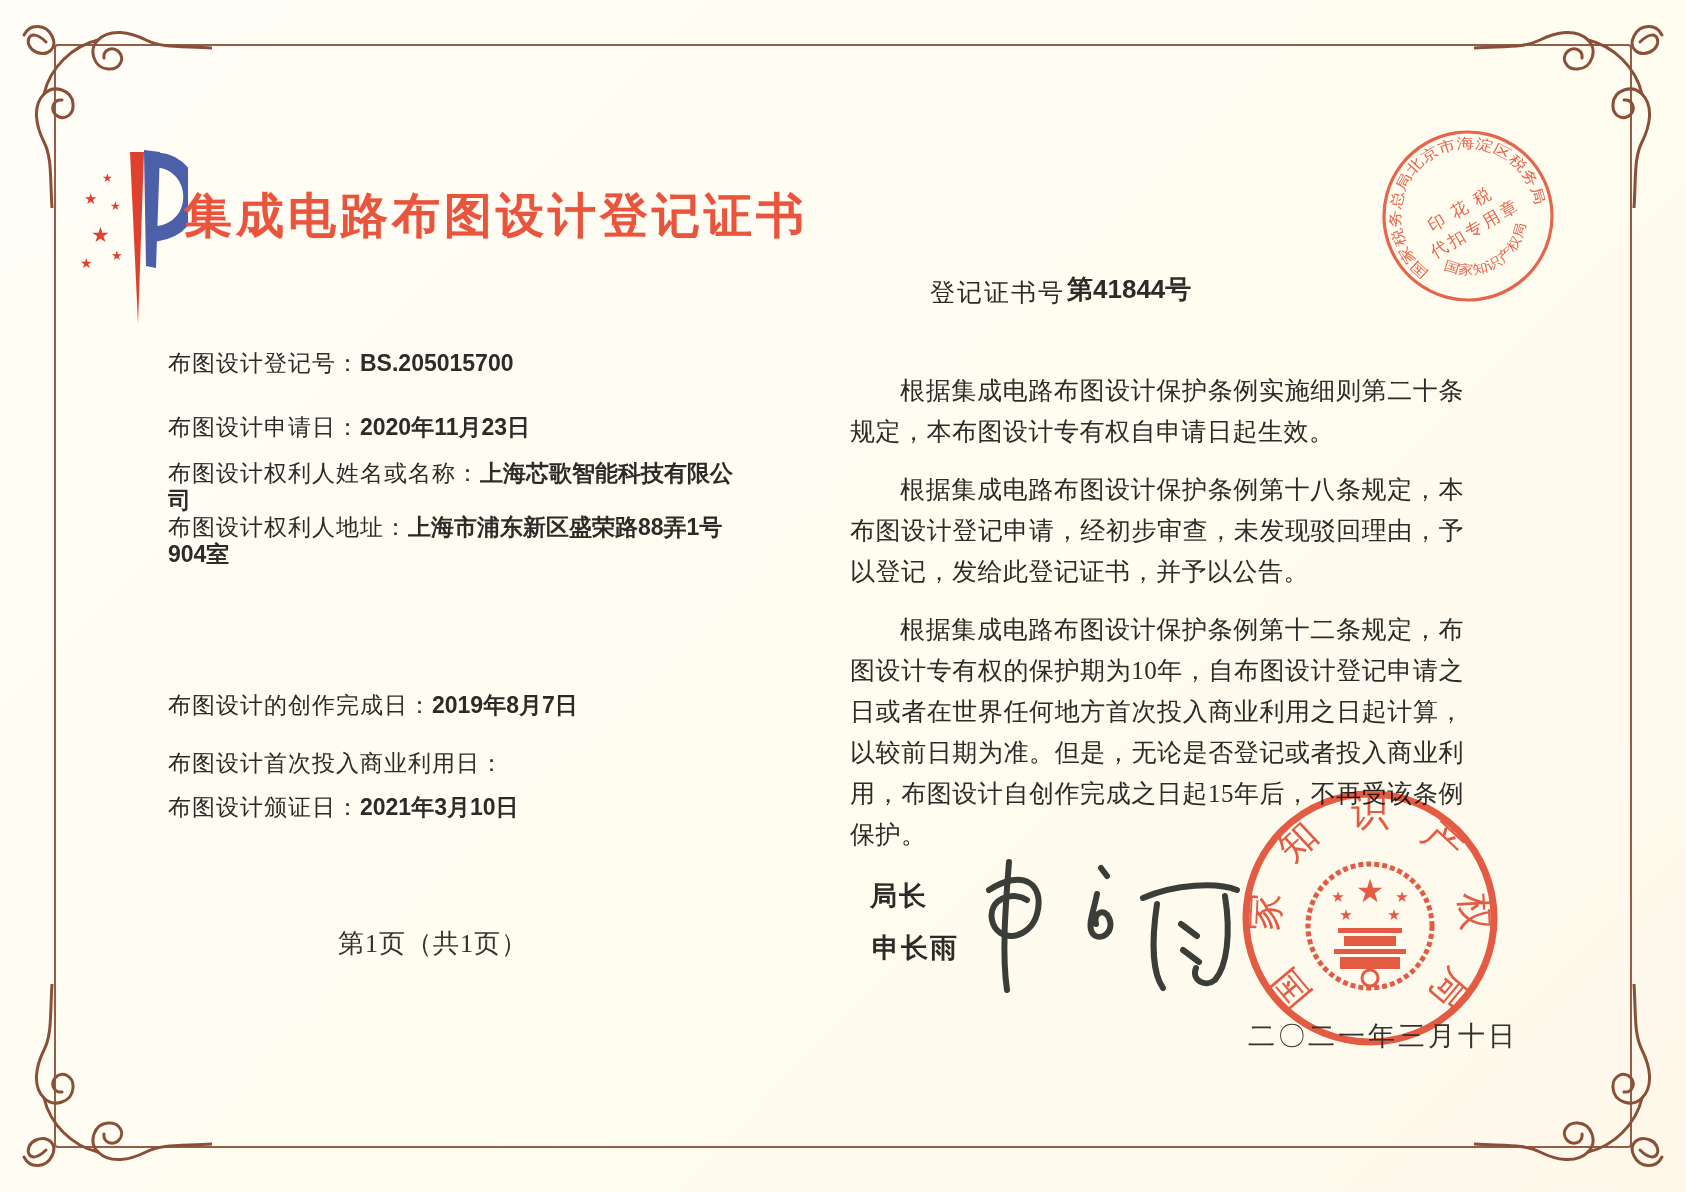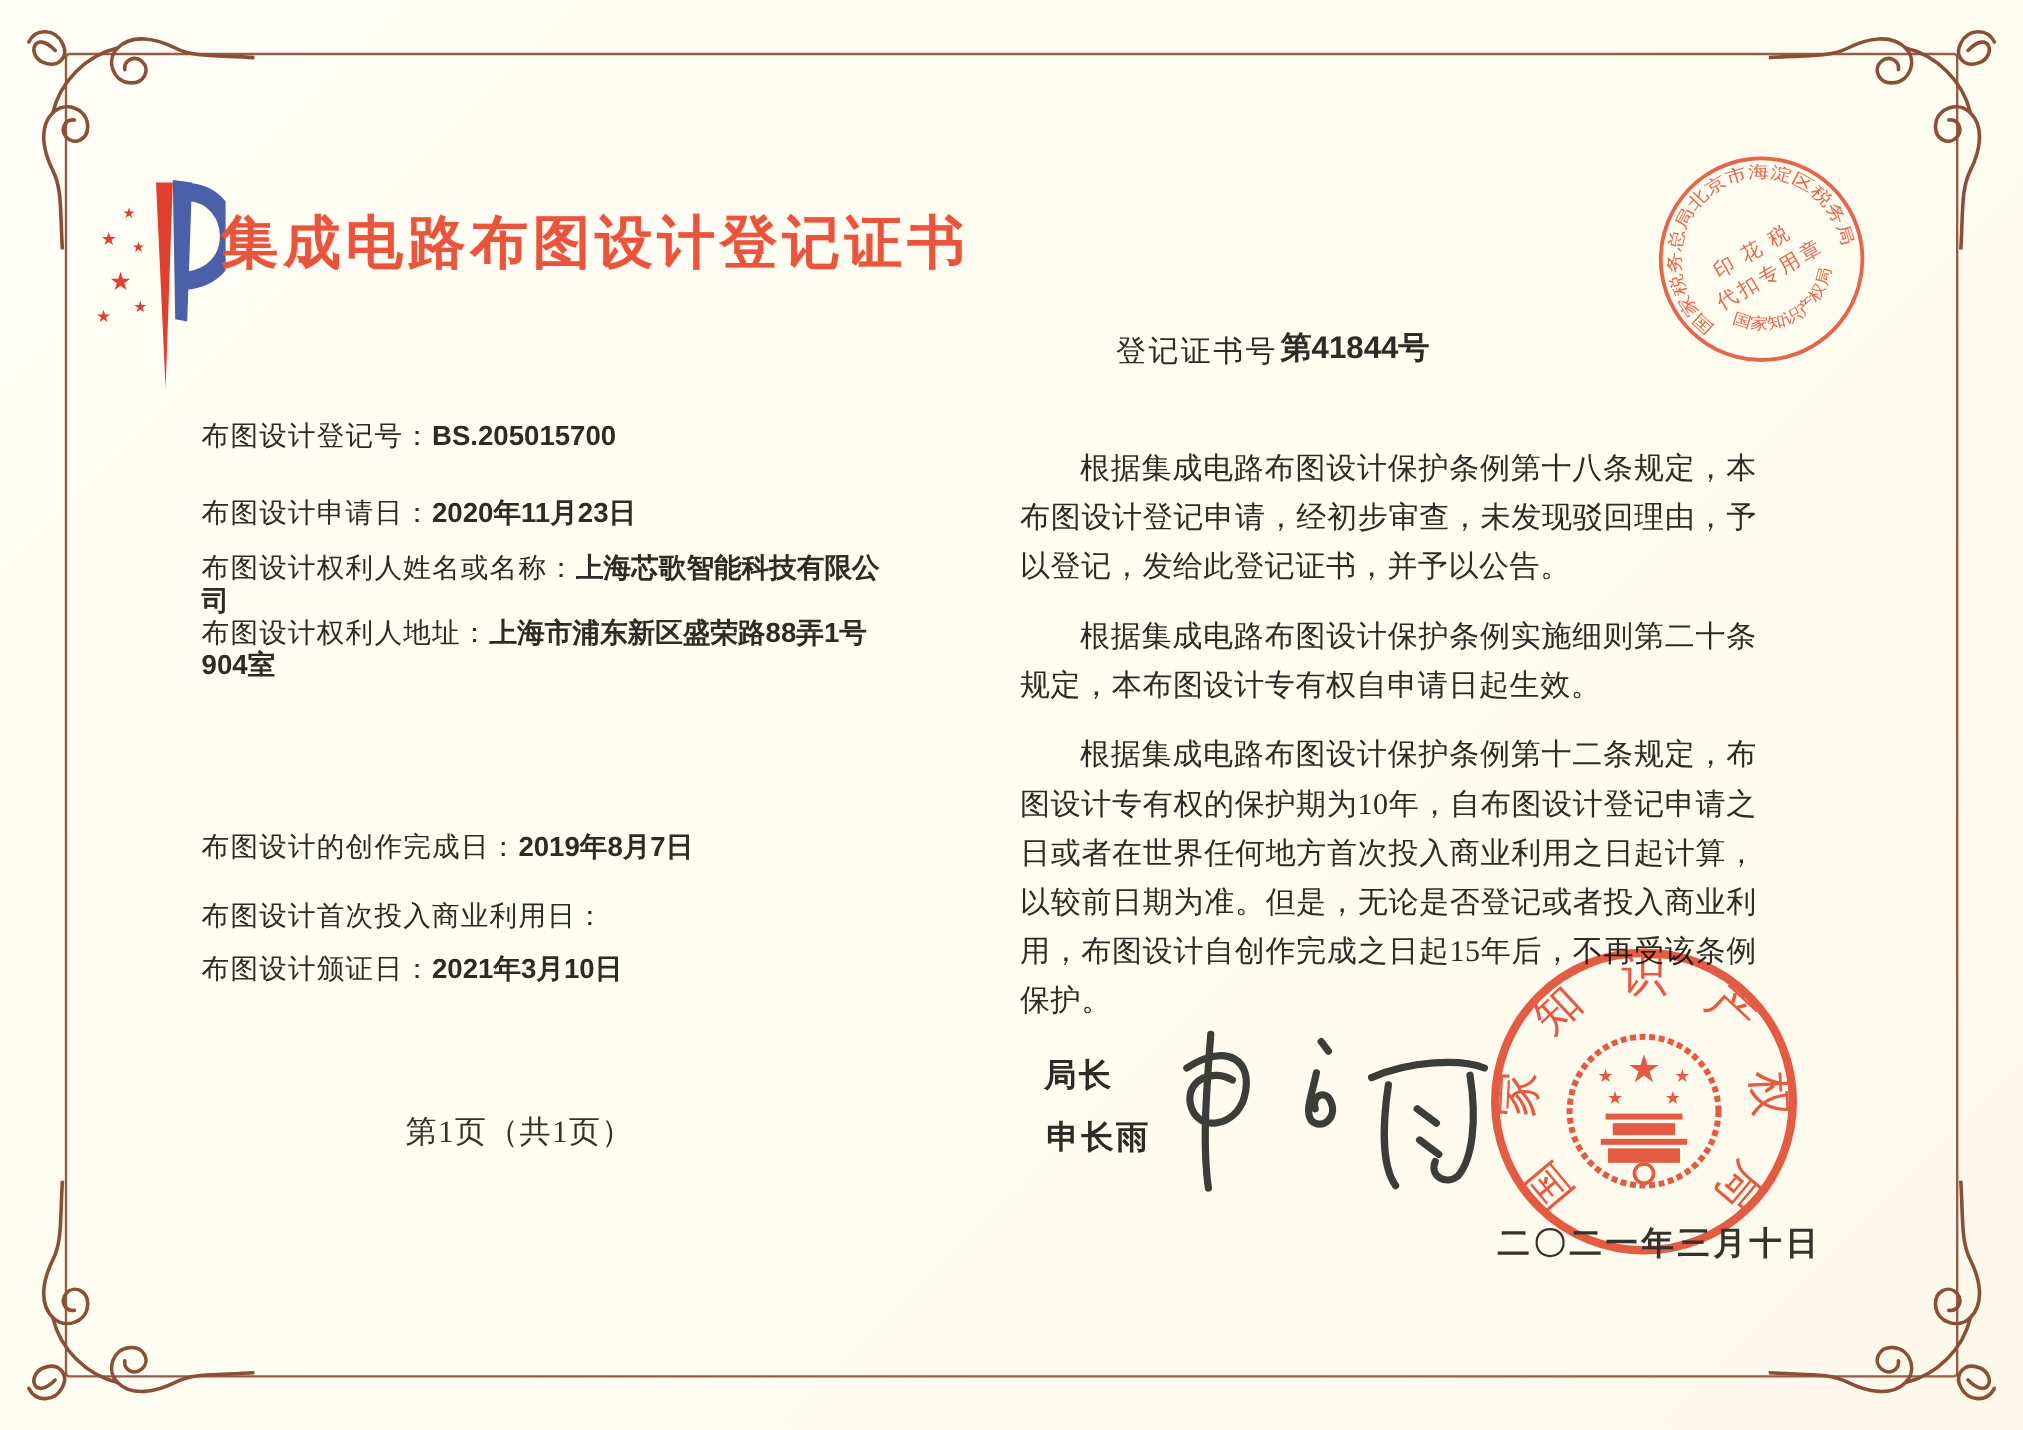--- a/index.html
+++ b/index.html
@@ -18,21 +18,21 @@
   }
   .corner{position:absolute;width:200px;height:200px;}
   .corner svg{width:100%;height:100%;}
   .corner.tl{left:12px;top:8px;}
   .corner.tr{right:12px;top:8px;transform:scaleX(-1);}
   .corner.bl{left:12px;bottom:8px;transform:scaleY(-1);}
   .corner.br{right:12px;bottom:8px;transform:scale(-1,-1);}
   
   .logo{position:absolute;left:78px;top:146px;width:110px;height:190px;}
   .title{
-    position:absolute;left:184px;top:170px;
+    position:absolute;left:184px;top:184px;
     font-size:48px;font-weight:bold;letter-spacing:4px;
     color:#e8543c;white-space:nowrap;
     text-shadow:0 0 1px rgba(232,84,60,.4);
     text-align:center;
   }
   
   .certno-label{position:absolute;left:883px;top:276px;font-size:25px;letter-spacing:2px;margin-left:47px;}
   .certno-value{position:absolute;left:1067px;top:272px;font-size:26px;font-weight:600;
     font-family:"Liberation Sans","DejaVu Sans",sans-serif;}
   
@@ -50,21 +50,21 @@
     font-family:Liberation Mono, monospace;letter-spacing:2px;}
   .sig-name{position:absolute;left:872px;top:930px;font-size:27px;font-weight:600;
     font-family:"Liberation Sans","DejaVu Sans",sans-serif;letter-spacing:2px;}
   .sig-hand{position:absolute;left:975px;top:828px;width:282px;height:172px;}
   
   .tax-stamp{position:absolute;left:1378px;top:126px;width:180px;height:180px;opacity:.85;
     mix-blend-mode:multiply;}
   .main-seal{position:absolute;left:1238px;top:786px;width:264px;height:264px;opacity:.9;
     mix-blend-mode:multiply;}
   
-  .issue-date{position:absolute;left:1248px;top:1018px;font-size:27px;letter-spacing:3px;color:#33322d;font-weight:bold;}
+  .issue-date{position:absolute;left:1248px;top:1018px;font-size:27px;letter-spacing:3px;color:#33322d;}
   .page-footer{position:absolute;left:338px;top:926px;font-size:26px;letter-spacing:1px;color:#33322d;}
   .seal-text{fill:#e14b33;font-family:"Liberation Serif","DejaVu Serif",serif;}
 </style>
 </head>
 <body>
 
 <div id="page">
 
   <div class="frame"></div>
   <div class="corner tl">
@@ -164,22 +164,22 @@
     <span class="lbl">布图设计的创作完成日：</span><span class="val">2019年8月7日</span>
   </div>
   <div class="field f7">
     <span class="lbl">布图设计首次投入商业利用日：</span><span class="val"></span>
   </div>
   <div class="field f8">
     <span class="lbl">布图设计颁证日：</span><span class="val">2021年3月10日</span>
   </div>
 
   <div class="legal">
+    <p>根据集成电路布图设计保护条例实施细则第二十条规定，本布图设计专有权自申请日起生效。</p>
     <p>根据集成电路布图设计保护条例第十八条规定，本布图设计登记申请，经初步审查，未发现驳回理由，予以登记，发给此登记证书，并予以公告。</p>
-    <p>根据集成电路布图设计保护条例实施细则第二十条规定，本布图设计专有权自申请日起生效。</p>
     <p>根据集成电路布图设计保护条例第十二条规定，布图设计专有权的保护期为10年，自布图设计登记申请之日或者在世界任何地方首次投入商业利用之日起计算，以较前日期为准。但是，无论是否登记或者投入商业利用，布图设计自创作完成之日起15年后，不再受该条例保护。</p>
   </div>
 
   <div class="sig-title">局长</div>
   <div class="sig-name">申长雨</div>
   <div class="sig-hand">
     <svg viewBox="0 0 282 172">
       <g stroke="#3b3e38" stroke-width="6" fill="none" stroke-linecap="round" stroke-linejoin="round">
         <path d="M34,34 C30,84 27,128 32,162"></path>
         <path d="M14,62 C48,40 70,56 62,86 C55,112 22,116 17,92 C13,72 36,62 52,72"></path>

